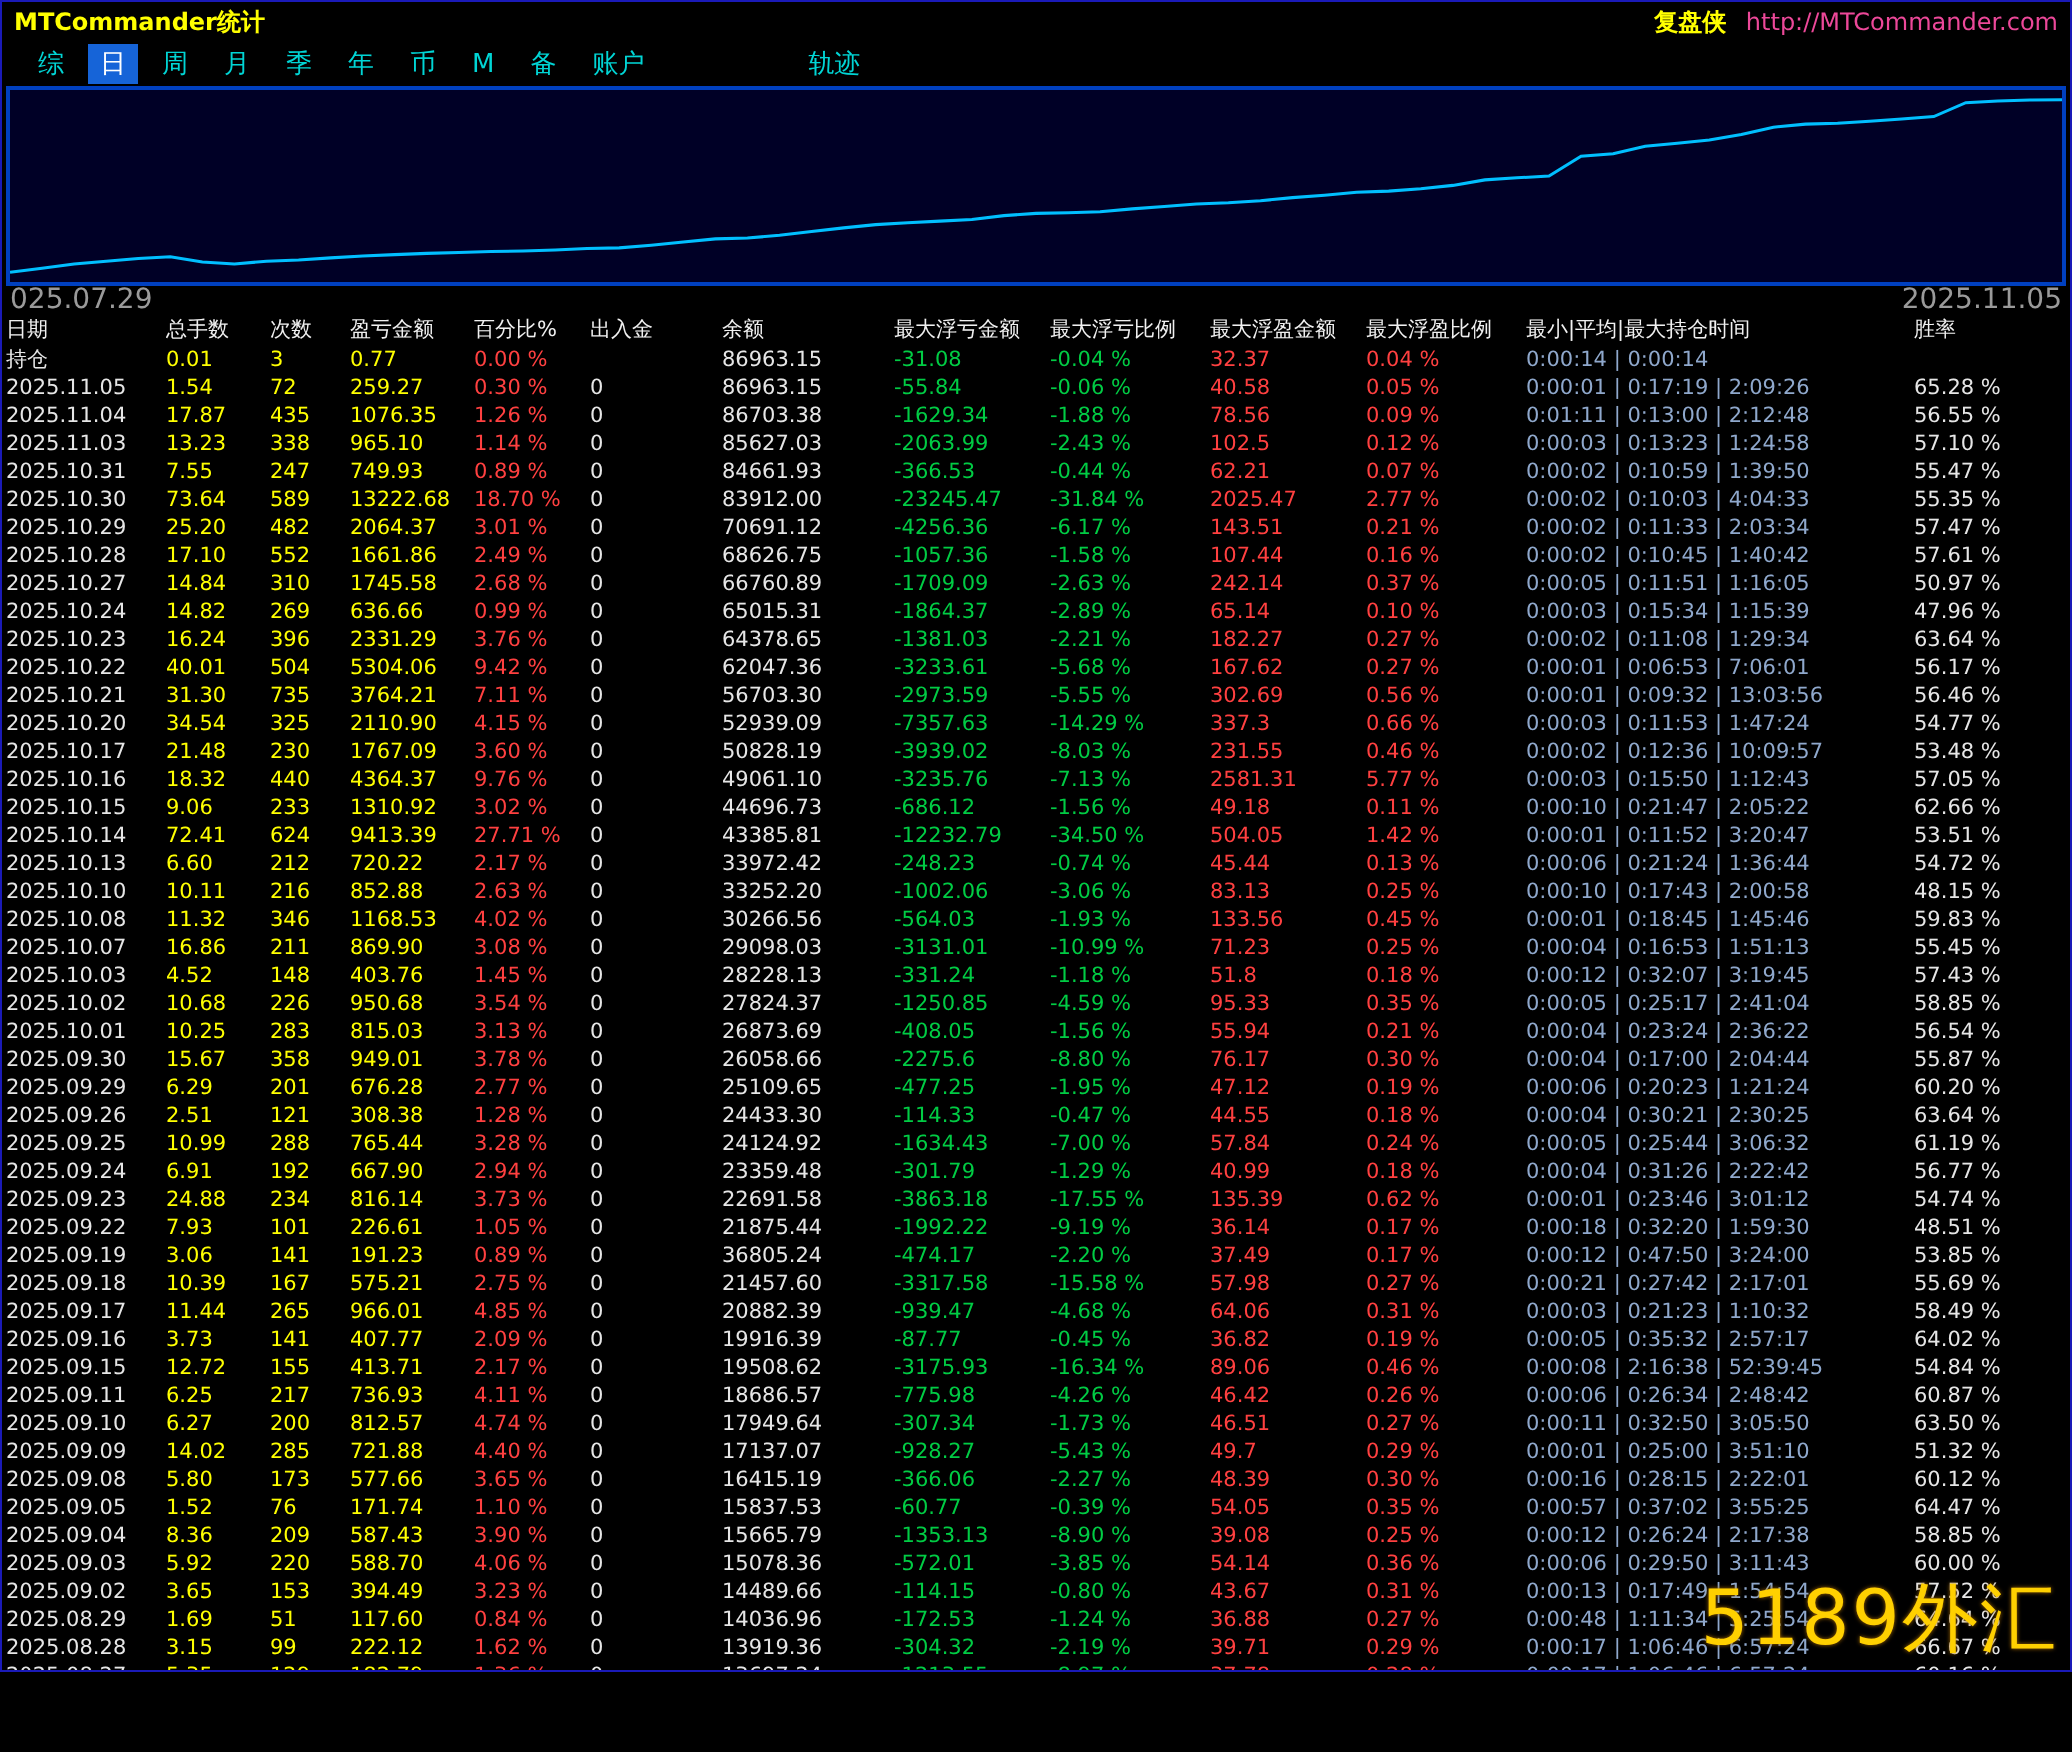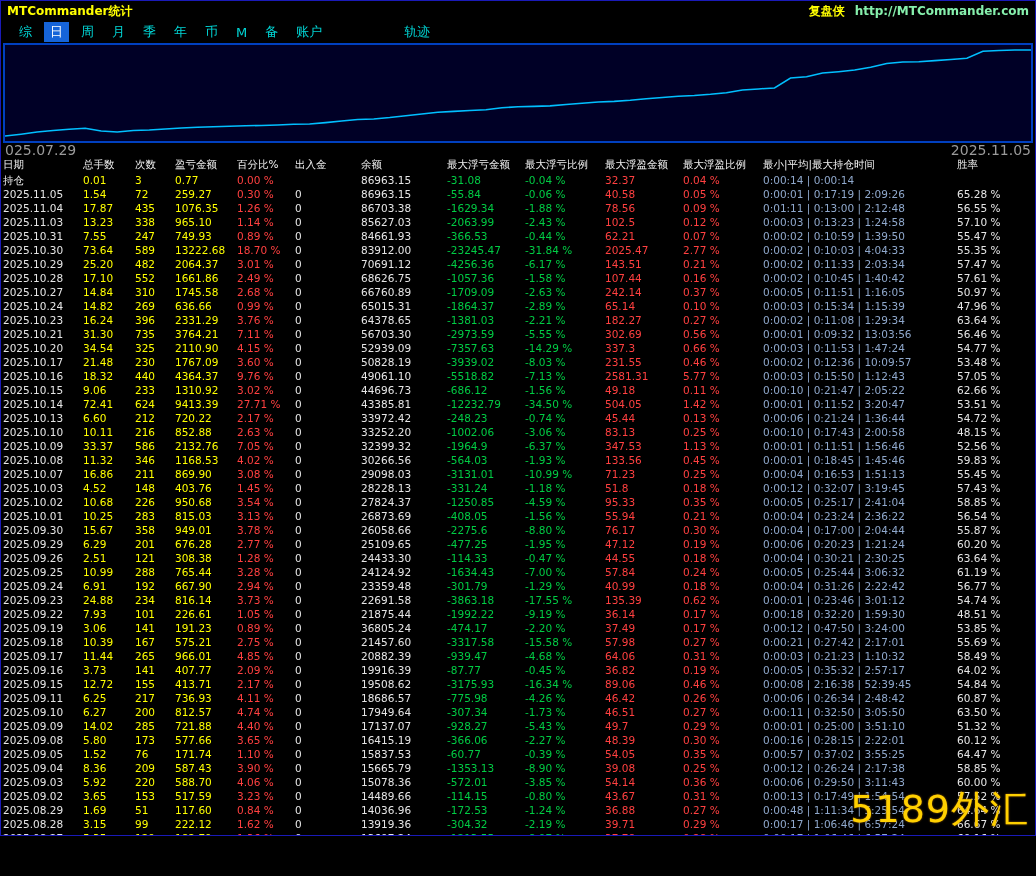--- a/index.html
+++ b/index.html
@@ -7,21 +7,21 @@
               font-family:"DejaVu Sans","Liberation Sans",sans-serif; }
   .window { position:relative; width:1036px; height:836px; background:#000;
             border:1px solid #1a1ab8; overflow:hidden; }
 
   
   .titlebar { height:20px; display:flex; justify-content:space-between; align-items:center;
               padding:0 6px; background:#000; }
   .app-title { color:#ffff00; font-size:12px; font-weight:bold; }
   .titlebar-right { font-size:12px; }
   .brand { color:#ffff00; font-weight:bold; }
-  .brand-url { color:#86efac; margin-left:6px;font-weight:bold; }
+  .brand-url { color:#ec4899; margin-left:6px; }
 
   
   .menubar { height:22px; display:flex; align-items:center; padding-left:12px;
              color:#00d5d5; font-size:13px; }
   .menu-item { padding:1px 6px; margin-right:6px; cursor:default; }
   .menu-item.active { background:#1664d8; color:#ffffff; }
   .menu-item.gap-before { margin-left:64px; }
 
   
   .chart-wrap { margin:0 2px; height:100px; background:#000026; border:2px solid #0040c0;
@@ -279,20 +279,35 @@
           <td>0</td>
           <td>64378.65</td>
           <td>-1381.03</td>
           <td>-2.21 %</td>
           <td>182.27</td>
           <td>0.27 %</td>
           <td>0:00:02 | 0:11:08 | 1:29:34</td>
           <td>63.64 %</td>
         </tr>
         <tr>
+          <td>2025.10.22</td>
+          <td>40.01</td>
+          <td>504</td>
+          <td>5304.06</td>
+          <td>9.42 %</td>
+          <td>0</td>
+          <td>62047.36</td>
+          <td>-3233.61</td>
+          <td>-5.68 %</td>
+          <td>167.62</td>
+          <td>0.27 %</td>
+          <td>0:00:01 | 0:06:53 | 7:06:01</td>
+          <td>56.17 %</td>
+        </tr>
+        <tr>
           <td>2025.10.21</td>
           <td>31.30</td>
           <td>735</td>
           <td>3764.21</td>
           <td>7.11 %</td>
           <td>0</td>
           <td>56703.30</td>
           <td>-2973.59</td>
           <td>-5.55 %</td>
           <td>302.69</td>
@@ -331,21 +346,21 @@
           <td>53.48 %</td>
         </tr>
         <tr>
           <td>2025.10.16</td>
           <td>18.32</td>
           <td>440</td>
           <td>4364.37</td>
           <td>9.76 %</td>
           <td>0</td>
           <td>49061.10</td>
-          <td>-5518.82</td>
+          <td>-3235.76</td>
           <td>-7.13 %</td>
           <td>2581.31</td>
           <td>5.77 %</td>
           <td>0:00:03 | 0:15:50 | 1:12:43</td>
           <td>57.05 %</td>
         </tr>
         <tr>
           <td>2025.10.15</td>
           <td>9.06</td>
           <td>233</td>
@@ -399,35 +414,20 @@
           <td>0</td>
           <td>33252.20</td>
           <td>-1002.06</td>
           <td>-3.06 %</td>
           <td>83.13</td>
           <td>0.25 %</td>
           <td>0:00:10 | 0:17:43 | 2:00:58</td>
           <td>48.15 %</td>
         </tr>
         <tr>
-          <td>2025.10.09</td>
-          <td>33.37</td>
-          <td>586</td>
-          <td>2132.76</td>
-          <td>7.05 %</td>
-          <td>0</td>
-          <td>32399.32</td>
-          <td>-1964.9</td>
-          <td>-6.37 %</td>
-          <td>347.53</td>
-          <td>1.13 %</td>
-          <td>0:00:01 | 0:11:51 | 1:56:46</td>
-          <td>52.56 %</td>
-        </tr>
-        <tr>
           <td>2025.10.08</td>
           <td>11.32</td>
           <td>346</td>
           <td>1168.53</td>
           <td>4.02 %</td>
           <td>0</td>
           <td>30266.56</td>
           <td>-564.03</td>
           <td>-1.93 %</td>
           <td>133.56</td>
@@ -777,21 +777,21 @@
           <td>-3.85 %</td>
           <td>54.14</td>
           <td>0.36 %</td>
           <td>0:00:06 | 0:29:50 | 3:11:43</td>
           <td>60.00 %</td>
         </tr>
         <tr>
           <td>2025.09.02</td>
           <td>3.65</td>
           <td>153</td>
-          <td>517.59</td>
+          <td>394.49</td>
           <td>3.23 %</td>
           <td>0</td>
           <td>14489.66</td>
           <td>-114.15</td>
           <td>-0.80 %</td>
           <td>43.67</td>
           <td>0.31 %</td>
           <td>0:00:13 | 0:17:49 | 1:54:54</td>
           <td>57.52 %</td>
         </tr>

